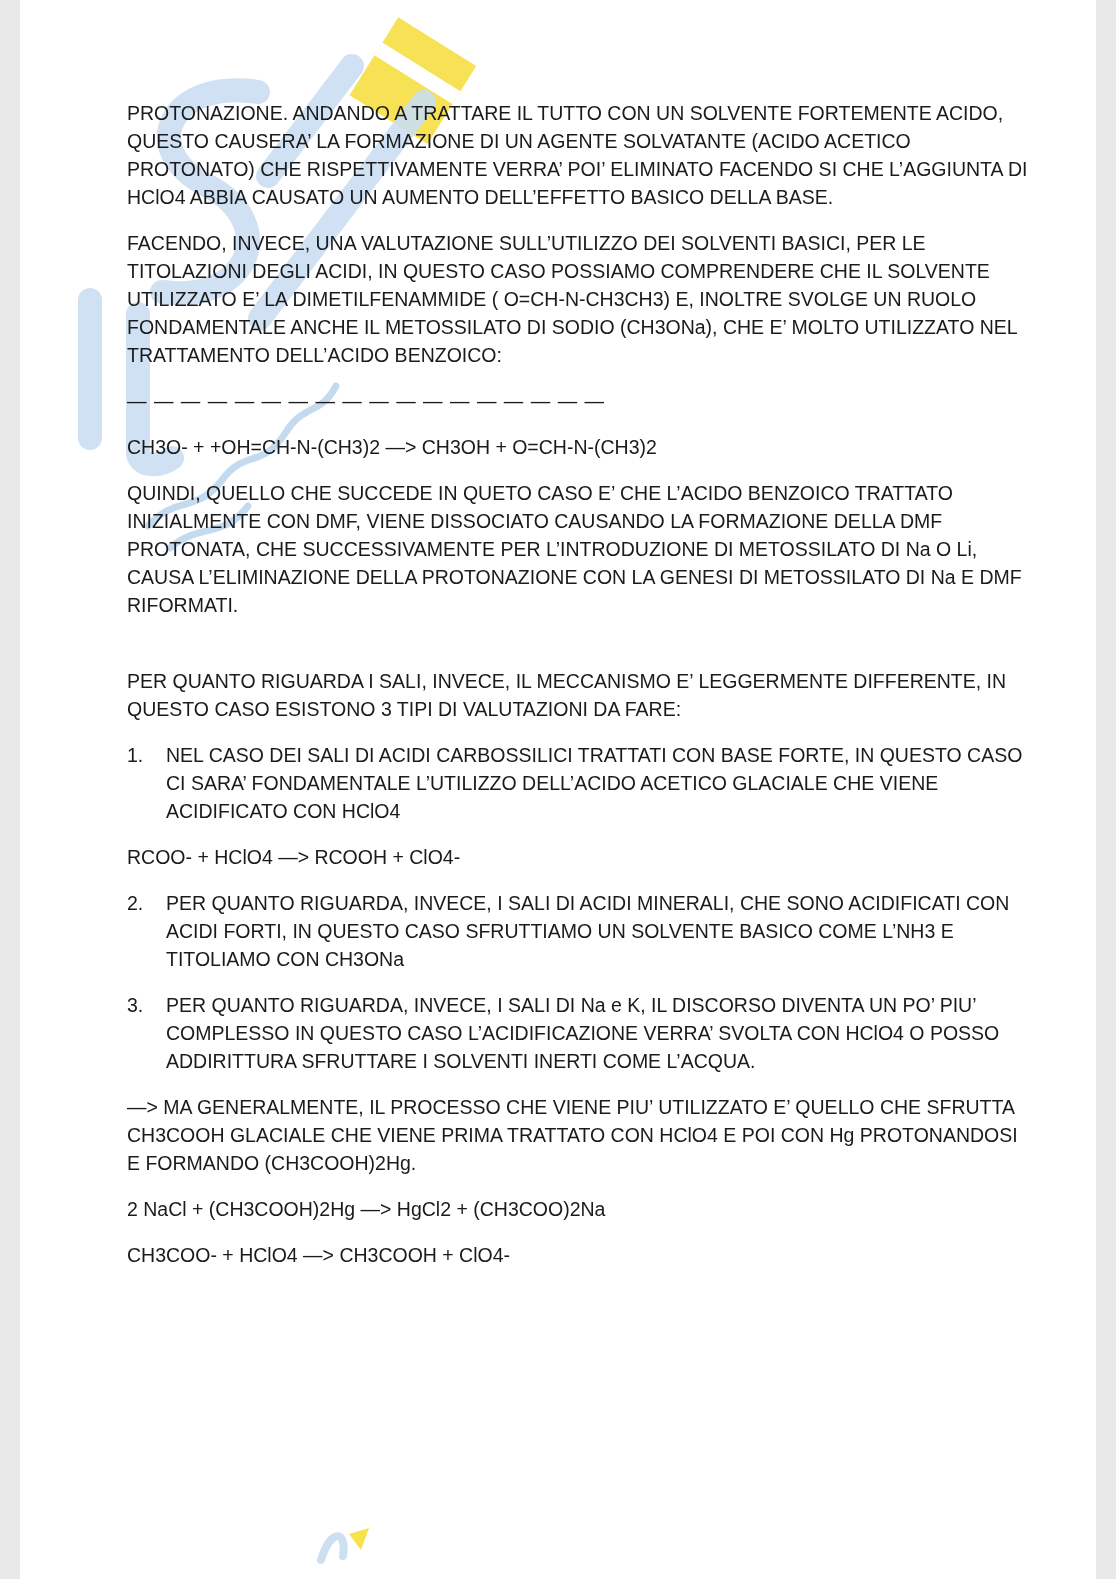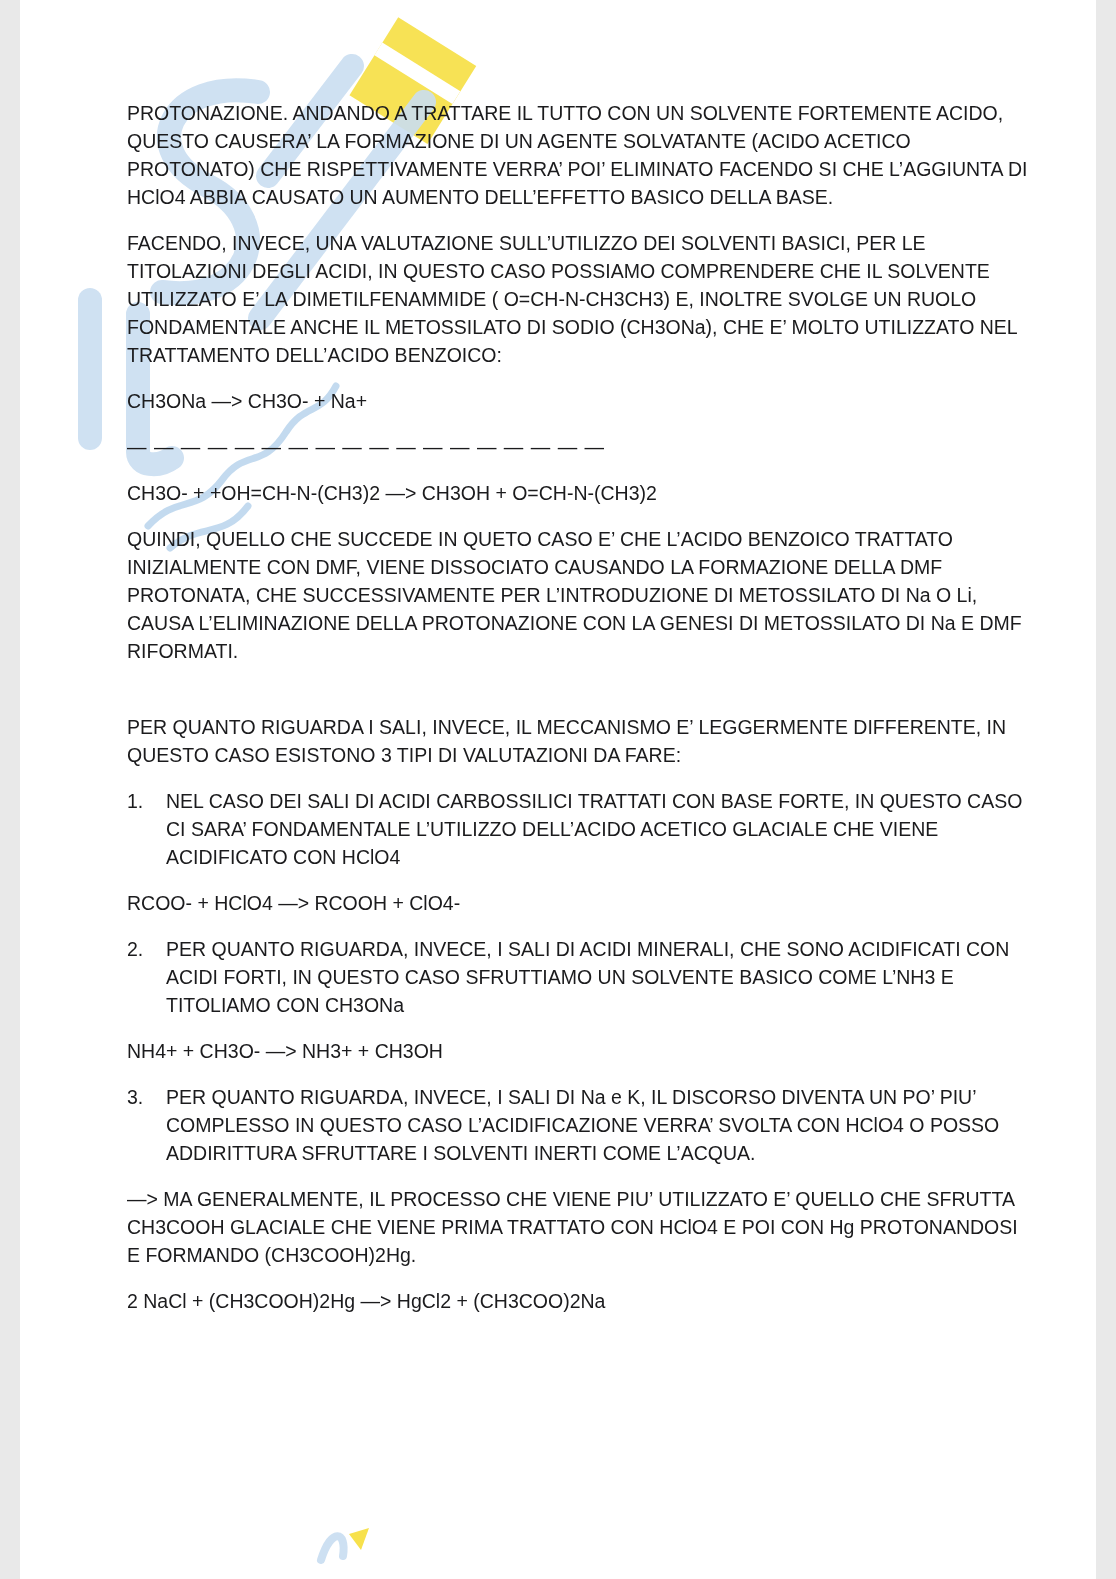--- a/index.html
+++ b/index.html
@@ -100,21 +100,20 @@
     </svg>
   </div>
 
   <div class="content">
 
     <p>PROTONAZIONE. ANDANDO A TRATTARE IL TUTTO CON UN SOLVENTE FORTEMENTE ACIDO, QUESTO CAUSERA’ LA FORMAZIONE DI UN AGENTE SOLVATANTE (ACIDO ACETICO PROTONATO) CHE RISPETTIVAMENTE VERRA’ POI’ ELIMINATO FACENDO SI CHE L’AGGIUNTA DI HClO4 ABBIA CAUSATO UN AUMENTO DELL’EFFETTO BASICO DELLA BASE.</p>
 
     <p>FACENDO, INVECE, UNA VALUTAZIONE SULL’UTILIZZO DEI SOLVENTI BASICI, PER LE TITOLAZIONI DEGLI ACIDI, IN QUESTO CASO POSSIAMO COMPRENDERE CHE IL SOLVENTE UTILIZZATO E’ LA DIMETILFENAMMIDE ( O=CH-N-CH3CH3) E, INOLTRE SVOLGE UN RUOLO FONDAMENTALE ANCHE IL METOSSILATO DI SODIO (CH3ONa), CHE E’ MOLTO UTILIZZATO NEL TRATTAMENTO DELL’ACIDO BENZOICO:</p>
 
 
-    <p class="eq">CH3ONa —&gt; CH3O- + Na+</p>
 
     <p class="divider">— — — — — — — — — — — — — — — — — —</p>
 
     <p class="eq">CH3O- + +OH=CH-N-(CH3)2 —&gt; CH3OH + O=CH-N-(CH3)2</p>
 
     <p>QUINDI, QUELLO CHE SUCCEDE IN QUETO CASO E’ CHE L’ACIDO BENZOICO TRATTATO INIZIALMENTE CON DMF, VIENE DISSOCIATO CAUSANDO LA FORMAZIONE DELLA DMF PROTONATA, CHE SUCCESSIVAMENTE PER L’INTRODUZIONE DI METOSSILATO DI Na O Li, CAUSA L’ELIMINAZIONE DELLA PROTONAZIONE CON LA GENESI DI METOSSILATO DI Na E DMF RIFORMATI.</p>
 
     <p class="big-gap">PER QUANTO RIGUARDA I SALI, INVECE, IL MECCANISMO E’ LEGGERMENTE DIFFERENTE, IN QUESTO CASO ESISTONO 3 TIPI DI VALUTAZIONI DA FARE:</p>
 
     <div class="list-item">
@@ -122,27 +121,27 @@
       <span class="list-text">NEL CASO DEI SALI DI ACIDI CARBOSSILICI TRATTATI CON BASE FORTE, IN QUESTO CASO CI SARA’ FONDAMENTALE L’UTILIZZO DELL’ACIDO ACETICO GLACIALE CHE VIENE ACIDIFICATO CON HClO4</span>
     </div>
 
     <p class="eq">RCOO- + HClO4 —&gt; RCOOH + ClO4-</p>
 
     <div class="list-item">
       <span class="list-num">2.</span>
       <span class="list-text">PER QUANTO RIGUARDA, INVECE, I SALI DI ACIDI MINERALI, CHE SONO ACIDIFICATI CON ACIDI FORTI, IN QUESTO CASO SFRUTTIAMO UN SOLVENTE BASICO COME L’NH3 E TITOLIAMO CON CH3ONa</span>
     </div>
 
-    <p class="eq">NH4+ + CH3O- —&gt; NH3+ + CH3OH</p>
 
     <div class="list-item">
       <span class="list-num">3.</span>
       <span class="list-text">PER QUANTO RIGUARDA, INVECE, I SALI DI Na e K, IL DISCORSO DIVENTA UN PO’ PIU’ COMPLESSO IN QUESTO CASO L’ACIDIFICAZIONE VERRA’ SVOLTA CON HClO4 O POSSO ADDIRITTURA SFRUTTARE I SOLVENTI INERTI COME L’ACQUA.</span>
     </div>
 
     <p>—&gt; MA GENERALMENTE, IL PROCESSO CHE VIENE PIU’ UTILIZZATO E’ QUELLO CHE SFRUTTA CH3COOH GLACIALE CHE VIENE PRIMA TRATTATO CON HClO4 E POI CON Hg PROTONANDOSI E FORMANDO (CH3COOH)2Hg.</p>
 
     <p class="eq">2 NaCl + (CH3COOH)2Hg —&gt; HgCl2 + (CH3COO)2Na</p>
 
+    <p class="eq">CH3COO- + HClO4 —&gt; CH3COOH + ClO4-</p>
 
 
   </div>
 </div>
 
 </body></html>

